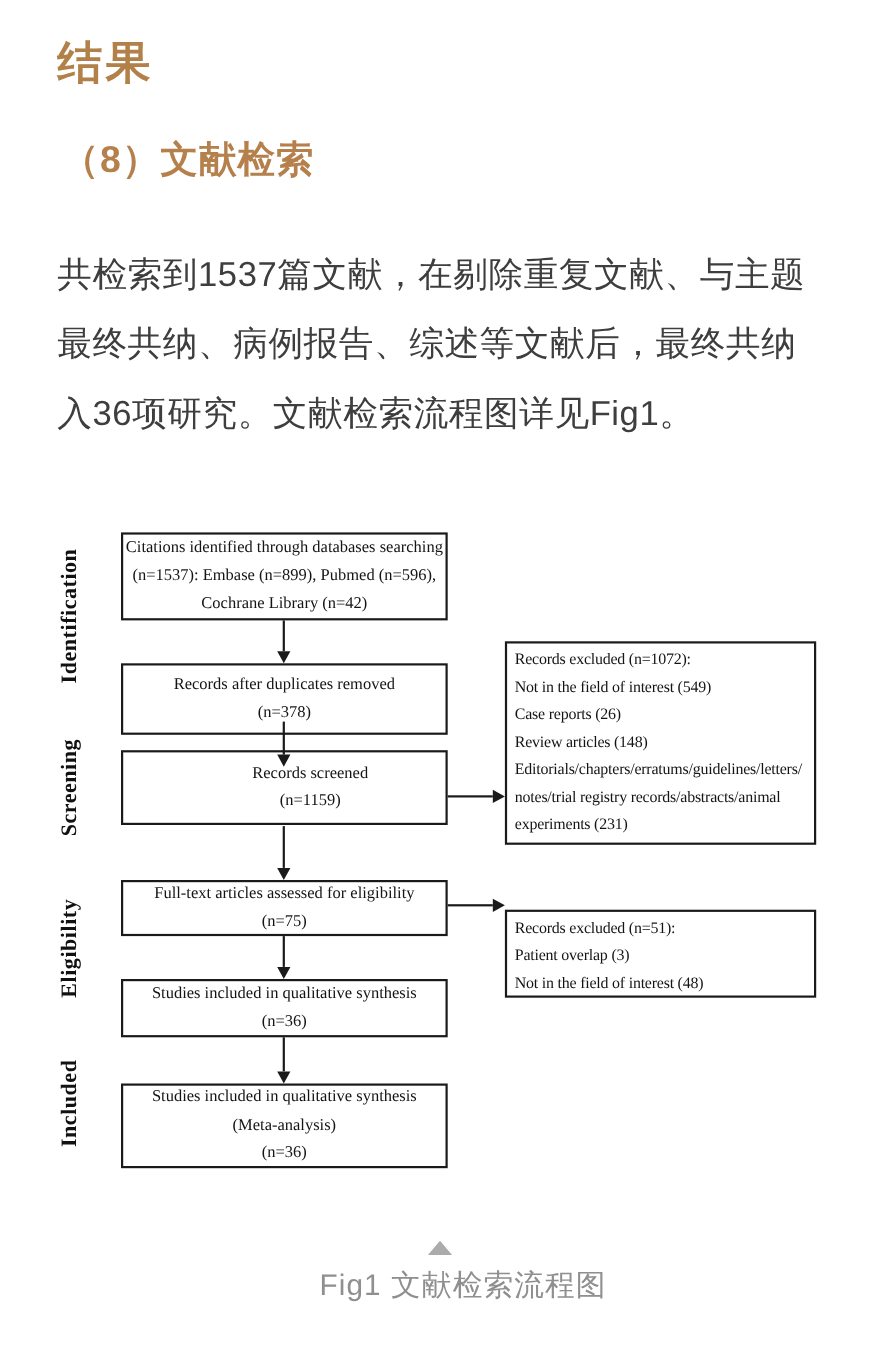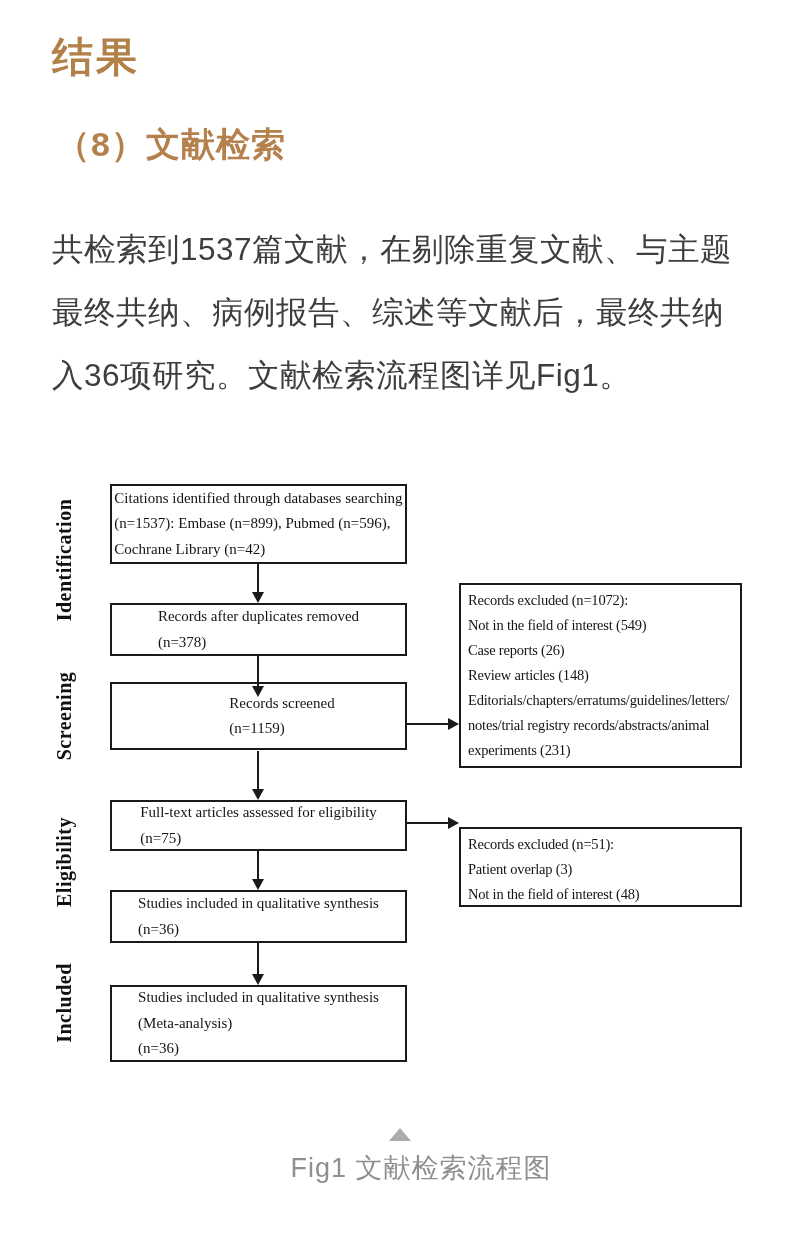--- a/index.html
+++ b/index.html
@@ -41,25 +41,25 @@
     white-space:nowrap;color:#111;
   }
   .stage-identification{top:82px;}
   .stage-screening{top:238px;}
   .stage-eligibility{top:384px;}
   .stage-included{top:525px;}
   .mbox{
     position:absolute;left:110px;width:297px;
     border:2px solid #1a1a1a;box-sizing:border-box;
     display:flex;align-items:center;justify-content:center;
-    text-align:left;white-space:pre-line;
+    text-align:center;white-space:pre-line;
     font-size:15px;line-height:25.5px;background:#fff;font-family:Liberation Serif, serif;
   }
   .b1{top:6px;height:80px;}
-  .b2{top:125px;height:53px;}
+  .b2{top:125px;height:65px;}
   .b3{top:204px;height:68px;padding-left:47px;}
   .b4{top:322px;height:51px;}
   .b5{top:412px;height:53px;}
   .b6{top:507px;height:77px;}
   .sbox{
     position:absolute;left:459px;width:283px;
     border:2px solid #1a1a1a;box-sizing:border-box;
     padding:3px 7px;text-align:left;white-space:pre-line;
     font-size:14.5px;line-height:25px;letter-spacing:-0.2px;
     background:#fff;overflow:hidden;

